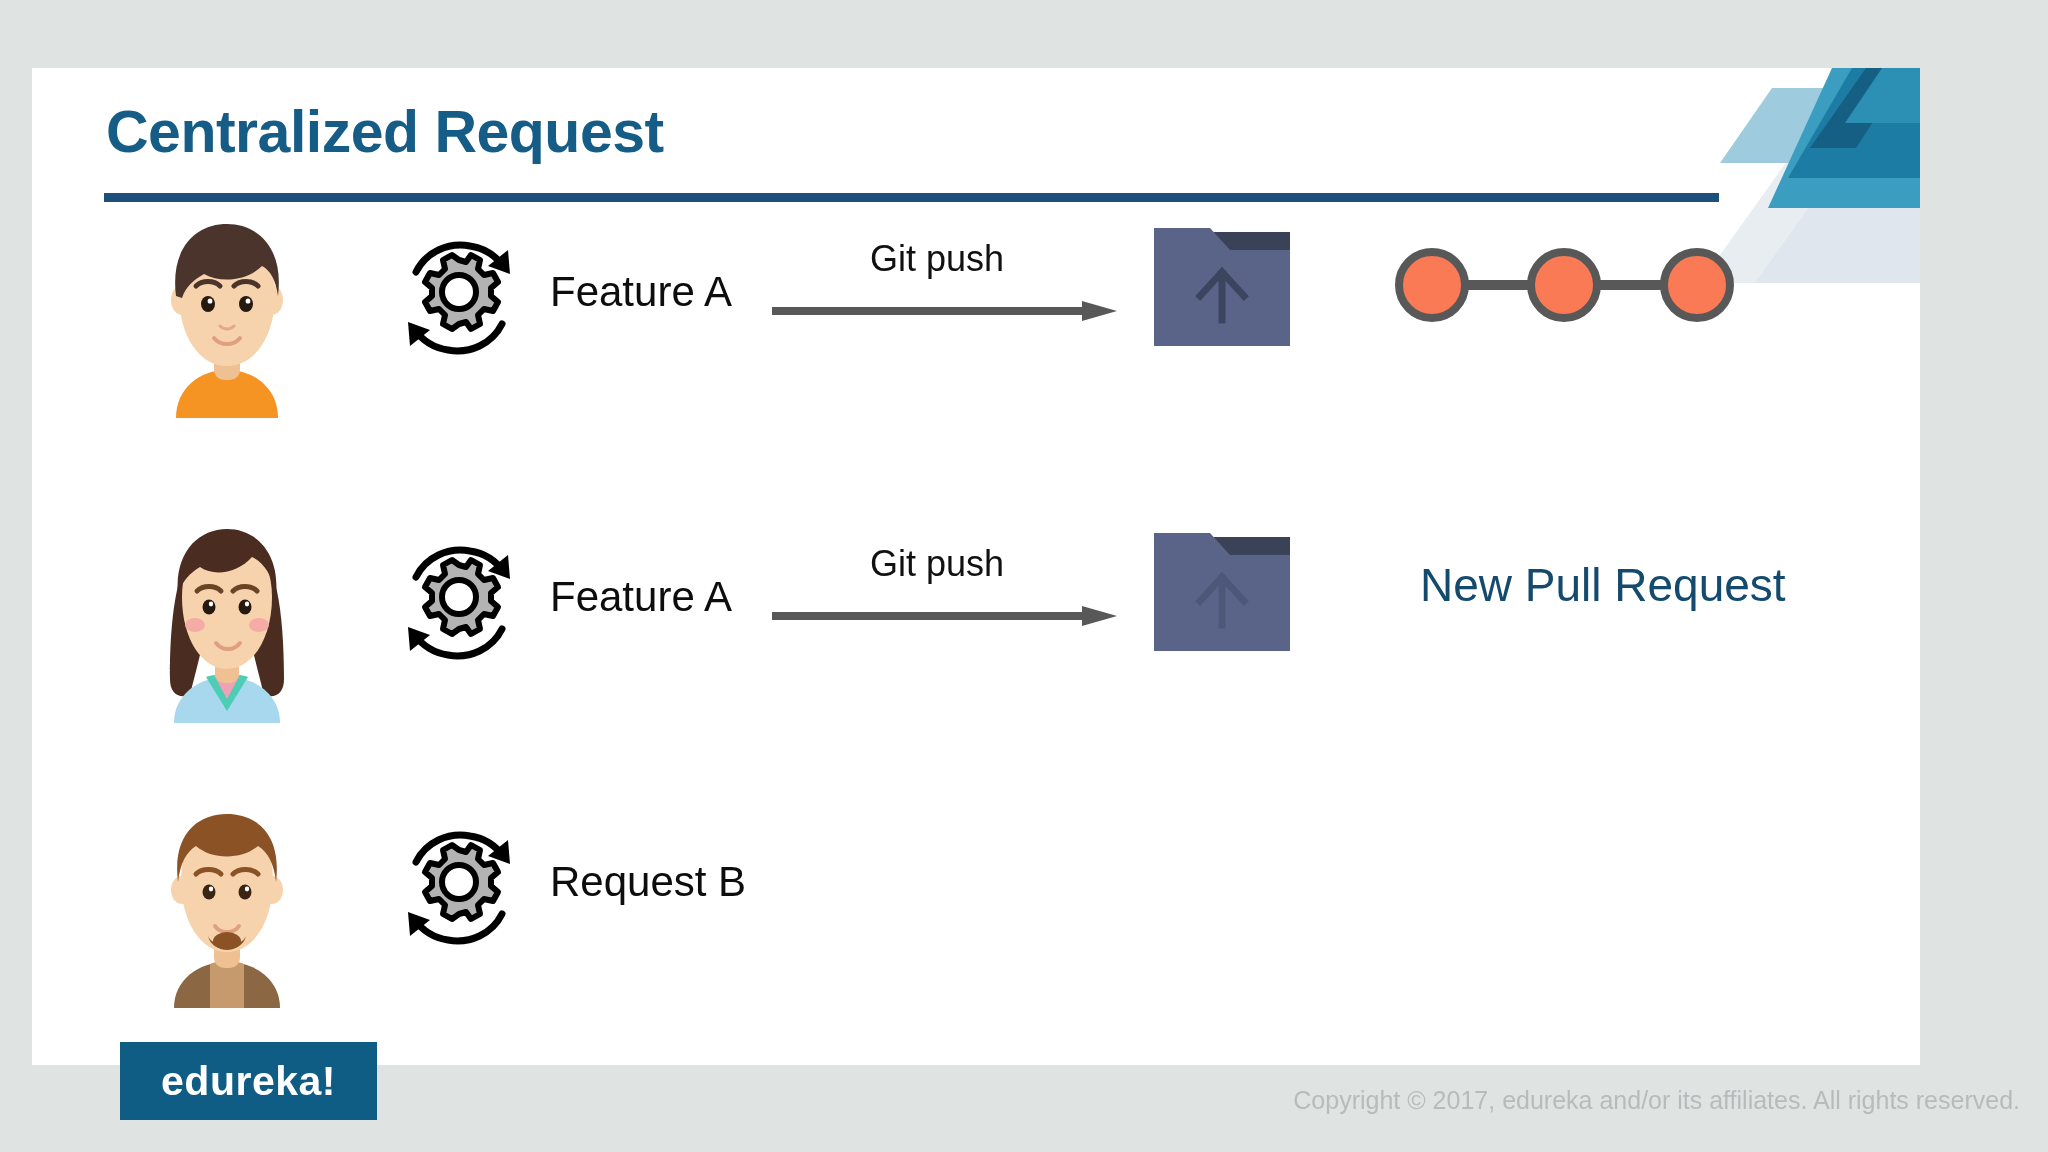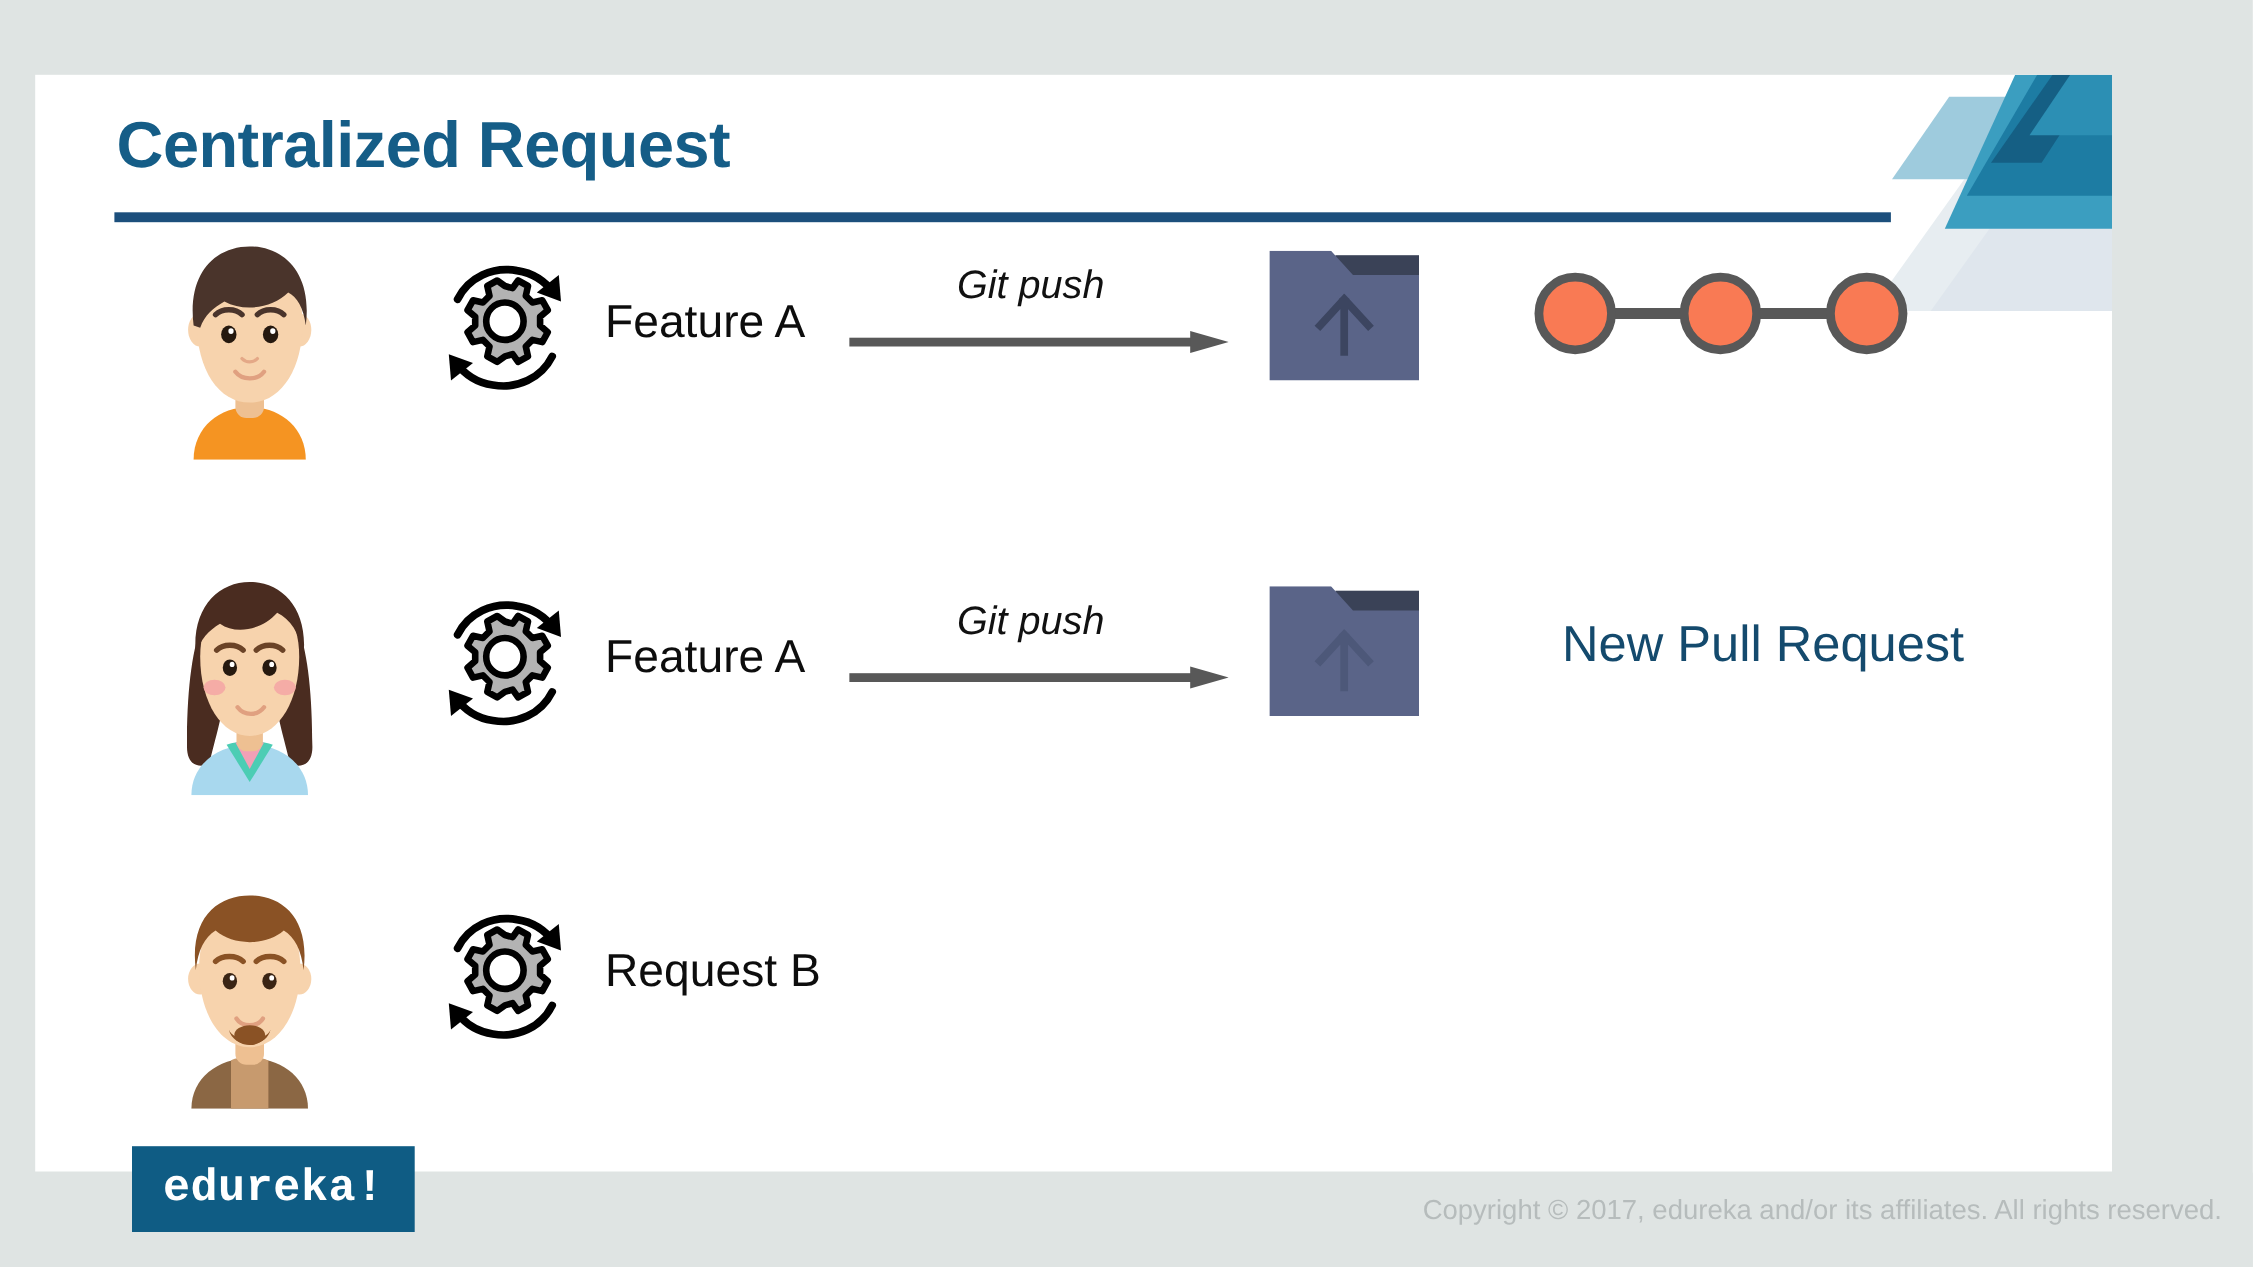--- a/index.html
+++ b/index.html
@@ -67,21 +67,21 @@
   .feature-label{
     position:absolute;
     left:518px;top:50px;
     font-size:42px;
     color:#0d0d0d;
     white-space:nowrap;
   }
   .push-group{
     position:absolute;
     left:740px;top:20px;
-    width:350px;height:110px;font-style:italic;
+    width:350px;height:110px;
   }
   .push-label{
     position:absolute;
     left:0;top:0;
     width:330px;
     text-align:center;
     font-size:36px;
     color:#111111;
     white-space:nowrap;
   }
@@ -119,21 +119,21 @@
     position:absolute;
     left:120px;bottom:32px;
     width:257px;height:78px;
     background:#0f5c84;
     display:flex;
     align-items:center;
     justify-content:center;
   }
   #logo-text{
     color:#ffffff;
-    font-family:Liberation Mono, monospace;
+    font-family:Liberation Sans, sans-serif;
     font-weight:bold;
     font-size:41px;
     letter-spacing:0.5px;
   }
   #copyright{
     position:absolute;
     right:28px;bottom:37px;
     font-size:25px;
     color:#b6bcbc;
     white-space:nowrap;

